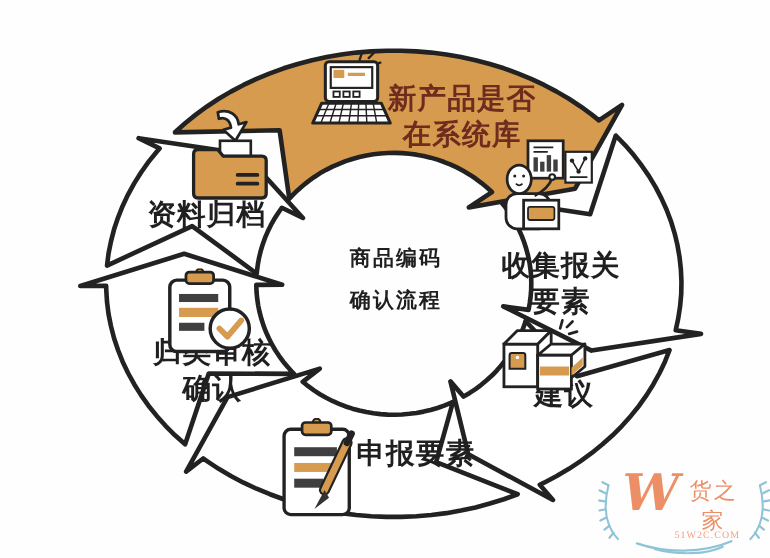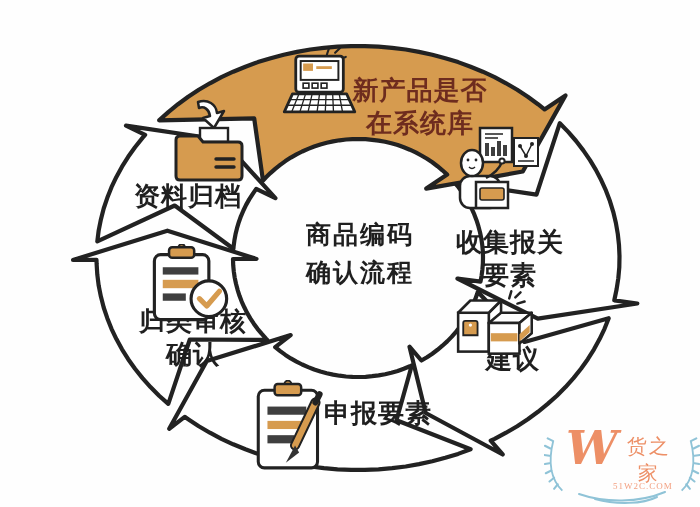--- a/index.html
+++ b/index.html
@@ -4,21 +4,21 @@
 <style>
   html,body{margin:0;padding:0;background:#ffffff;}
   .stage{position:relative;width:700px;height:507px;background:#fefefe;overflow:hidden;
          font-family:"DejaVu Sans",sans-serif;}
   #ring{position:absolute;left:0;top:0;}
   .icon{position:absolute;}
   .label{position:absolute;text-align:center;font-weight:bold;color:var(--ink,#1f1f1f);
          font-size:26px;line-height:33px;letter-spacing:1px;white-space:nowrap;}
   .label.hl{color:var(--hl,#6e2c1e);margin-top:14px;}
   .title{position:absolute;left:250px;top:216px;width:220px;text-align:center;font-weight:bold;
-         font-size:25px;line-height:38px;letter-spacing:2px;color:var(--ink,#1f1f1f);}
+         font-size:19px;line-height:38px;letter-spacing:2px;color:var(--ink,#1f1f1f);}
   .watermark{position:absolute;left:544px;top:428px;width:156px;height:74px;display:flex;
              align-items:center;justify-content:center;}
   .wm-mid{position:relative;text-align:center;}
   .wm-row{display:flex;align-items:flex-start;justify-content:center;}
   .wm-w{font-family:"DejaVu Serif",serif;font-style:italic;font-weight:bold;font-size:46px;
         line-height:42px;color:var(--wm-orange,#ed8f66);}
   .wm-brand{font-size:20px;font-weight:normal;color:var(--wm-orange,#ed8f66);letter-spacing:2px;
             margin:6px 0 0 2px;}
   .wm-domain{font-size:9px;color:var(--wm-orange-light,#f3a182);letter-spacing:1px;
              margin:-6px 0 0 42px;text-align:center;font-family:Liberation Serif, serif;}

